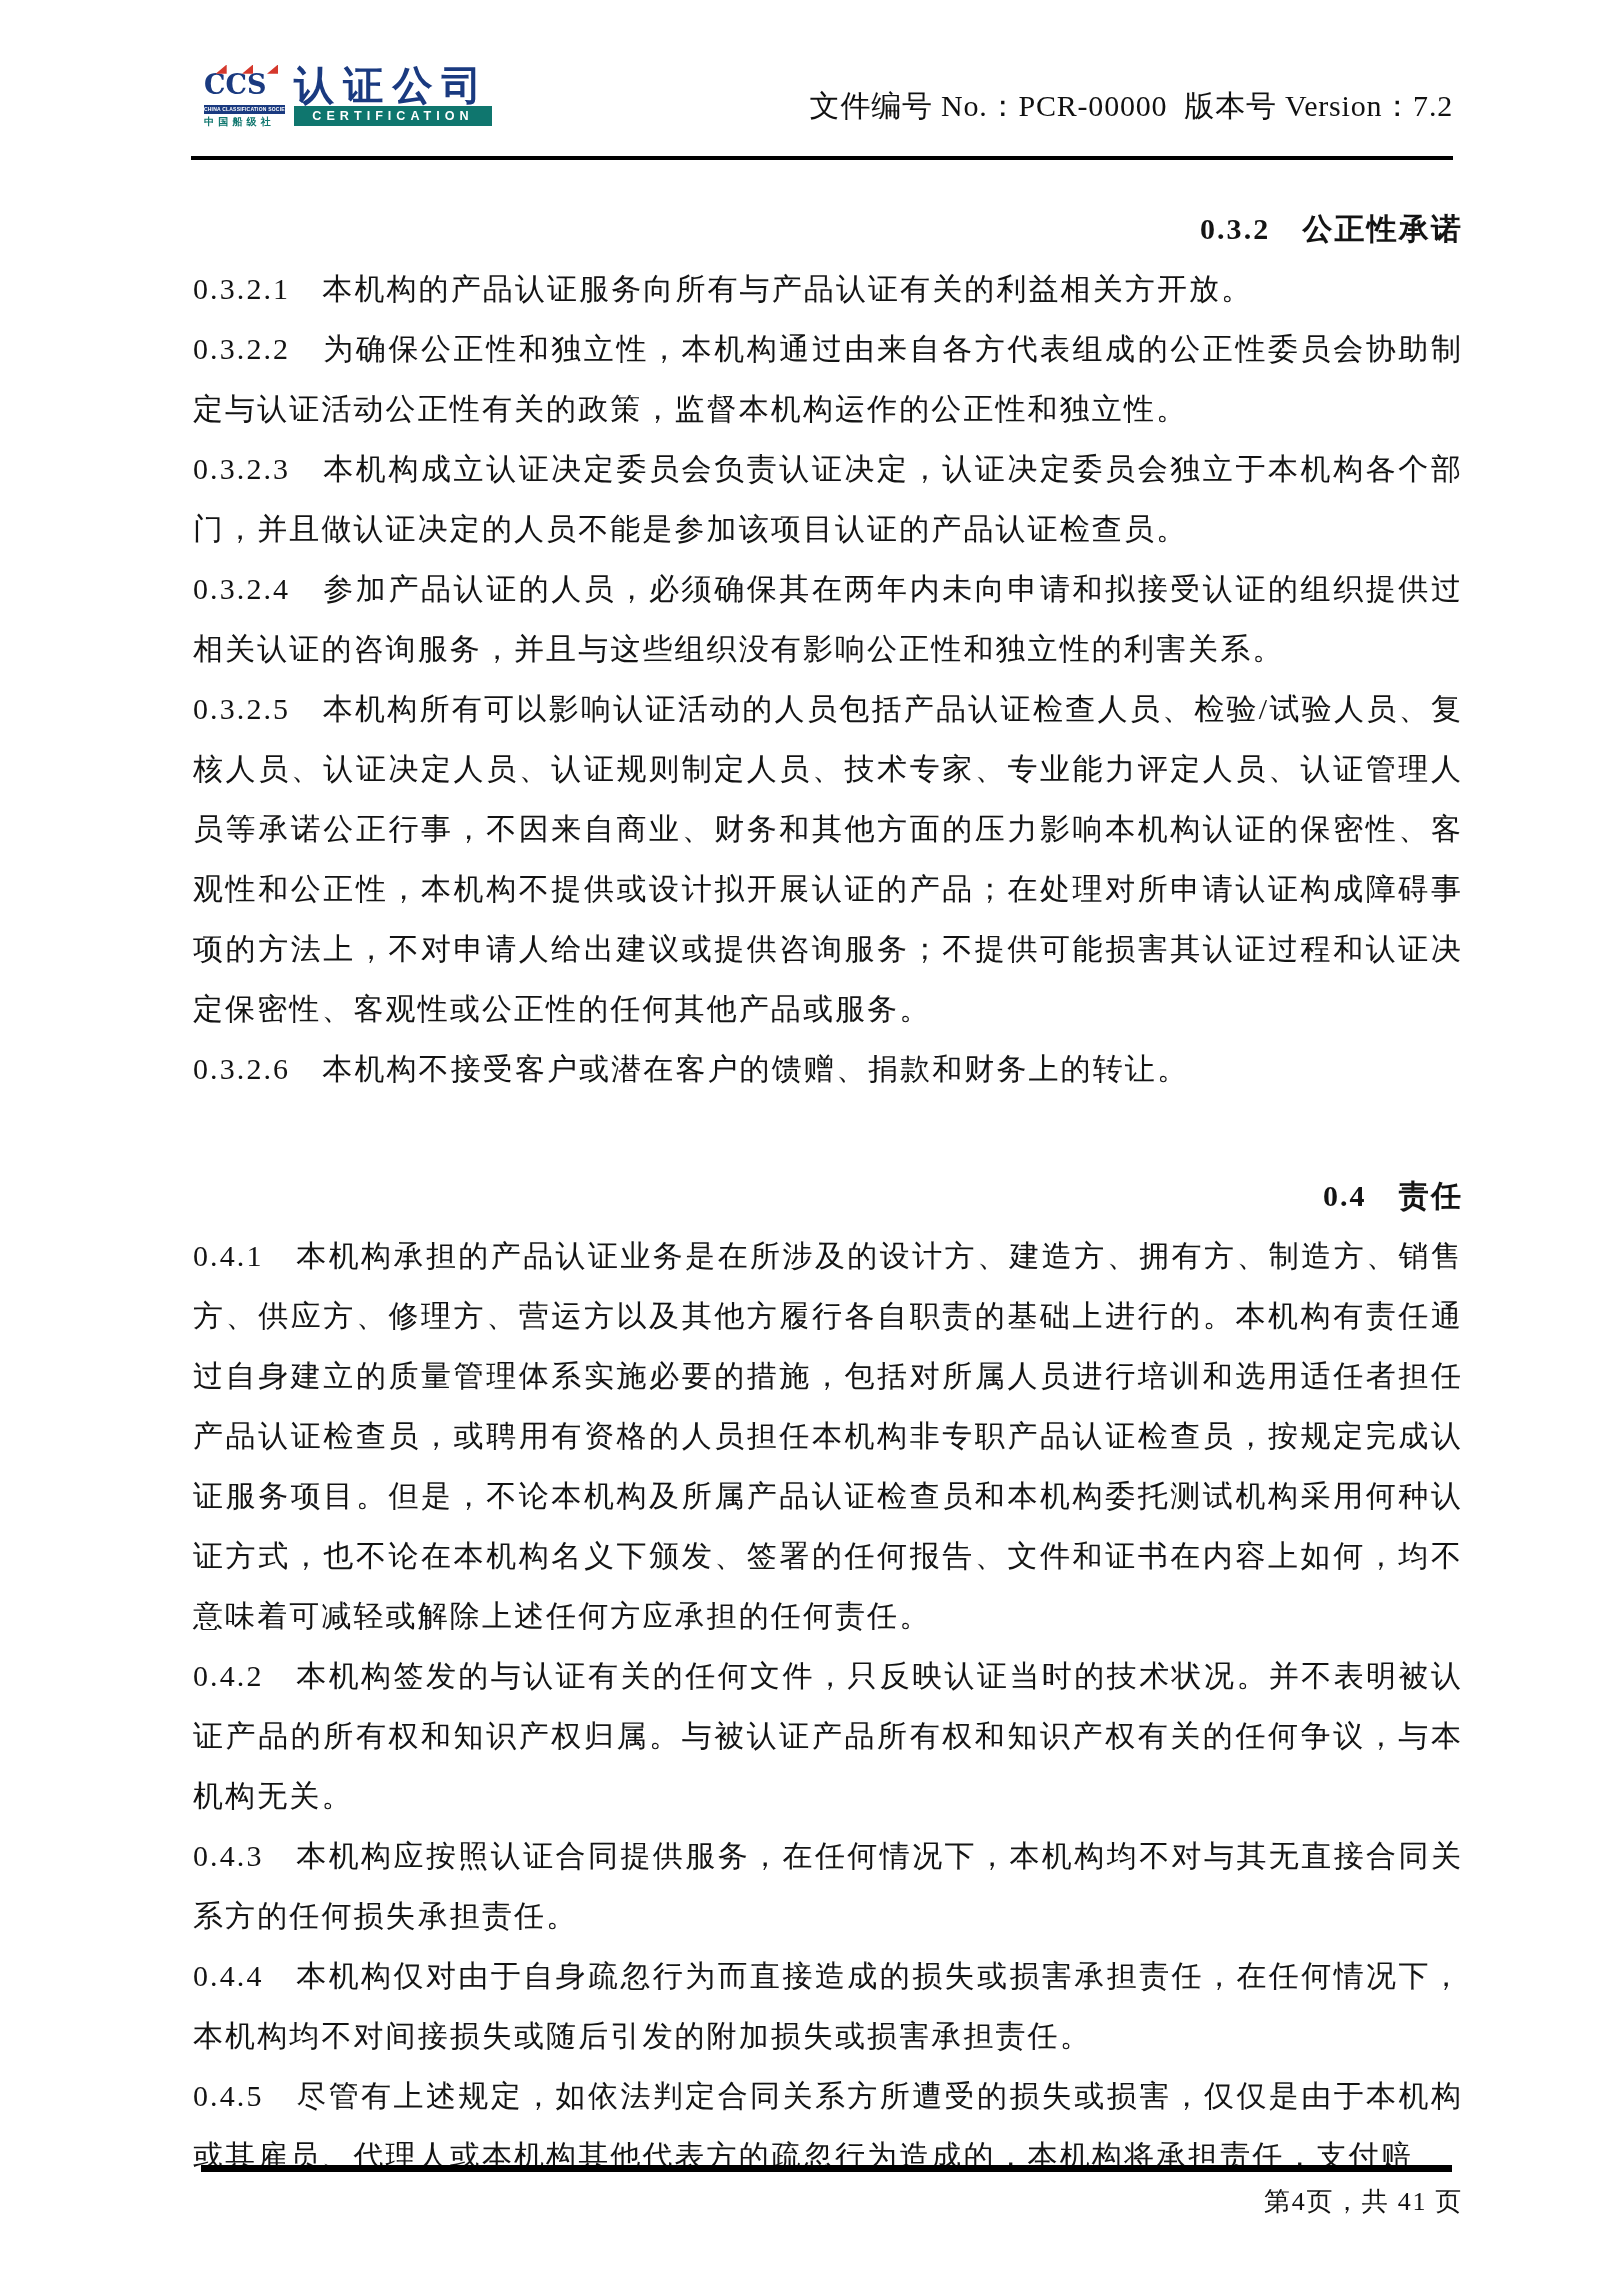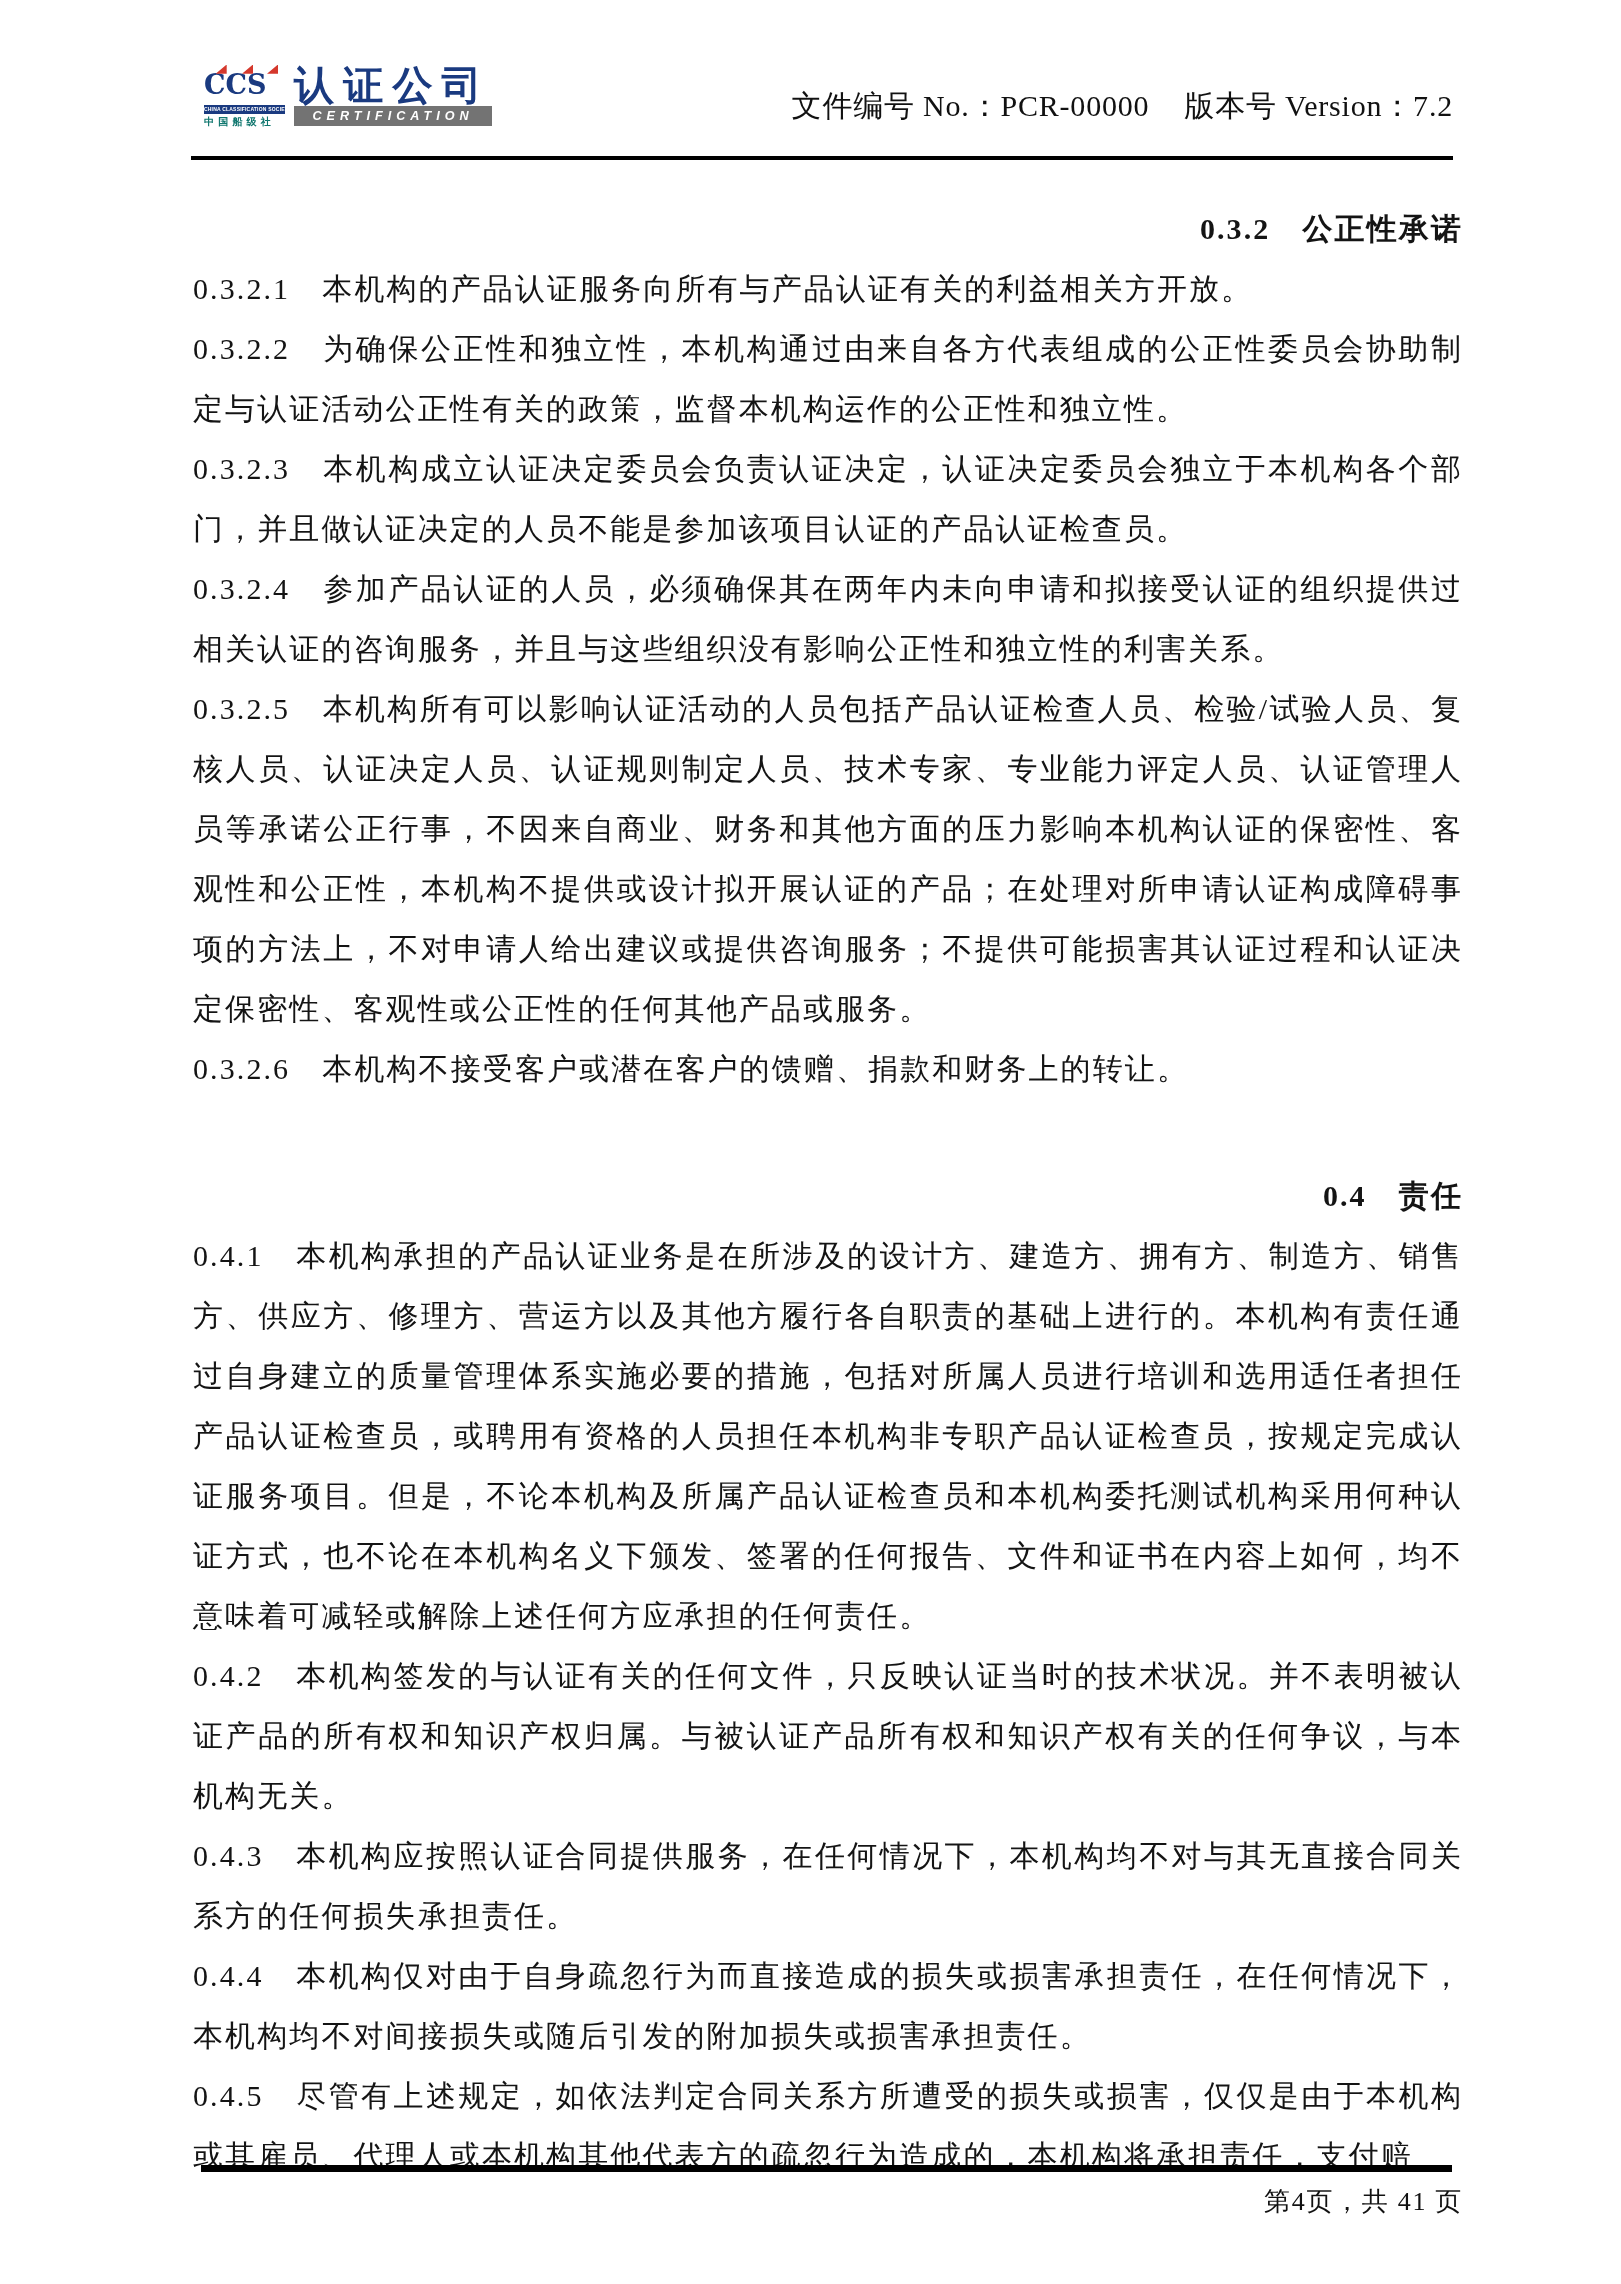--- a/index.html
+++ b/index.html
@@ -28,31 +28,31 @@
   .soc-cn {
     margin-top:1.7px; color:#0f766e; font-weight:bold; font-size:10px;
     letter-spacing:4.2px; white-space:nowrap; font-family:"Liberation Serif",serif;
   }
   .logo-right { position:absolute; left:90px; top:-2.5px; }
   .co-cn {
     color:#1a3a80; font-weight:bold; font-size:40px; line-height:40px;
     letter-spacing:9.2px; white-space:nowrap; font-family:"Liberation Sans",sans-serif;
   }
   .cert-bar {
-    margin-top:1.7px; width:198px; height:20px; background:#737373; color:#ffffff;
+    margin-top:1.7px; width:198px; height:20px; background:#0f766e; color:#ffffff;
     font-family:"Liberation Sans",sans-serif; font-weight:bold; font-size:12.6px;
-    letter-spacing:5px; text-align:center; line-height:21px; white-space:nowrap;font-style:italic;
+    letter-spacing:5px; text-align:center; line-height:21px; white-space:nowrap;
   }
 
   
   .doc-meta {
     position:absolute; top:87px; right:169px; color:#111111;
     font-size:30px; line-height:37px; white-space:nowrap; letter-spacing:0.8px;
   }
-  .doc-meta .ver { margin-left:35px; }
+  .doc-meta .ver { margin-left:17px; }
   .rule { position:absolute; left:191px; top:156px; width:1262px; height:4.2px; background:#000000; }
 
   
   .body-text {
     position:absolute; left:193px; top:199px; width:1270px;
     color:#141414; font-size:30px; line-height:60px; letter-spacing:2.1px;
     text-align:justify; text-justify:inter-character;
   }
   .body-text p { margin:0; }
   .body-text p.h { font-weight:bold; text-align:right; }

